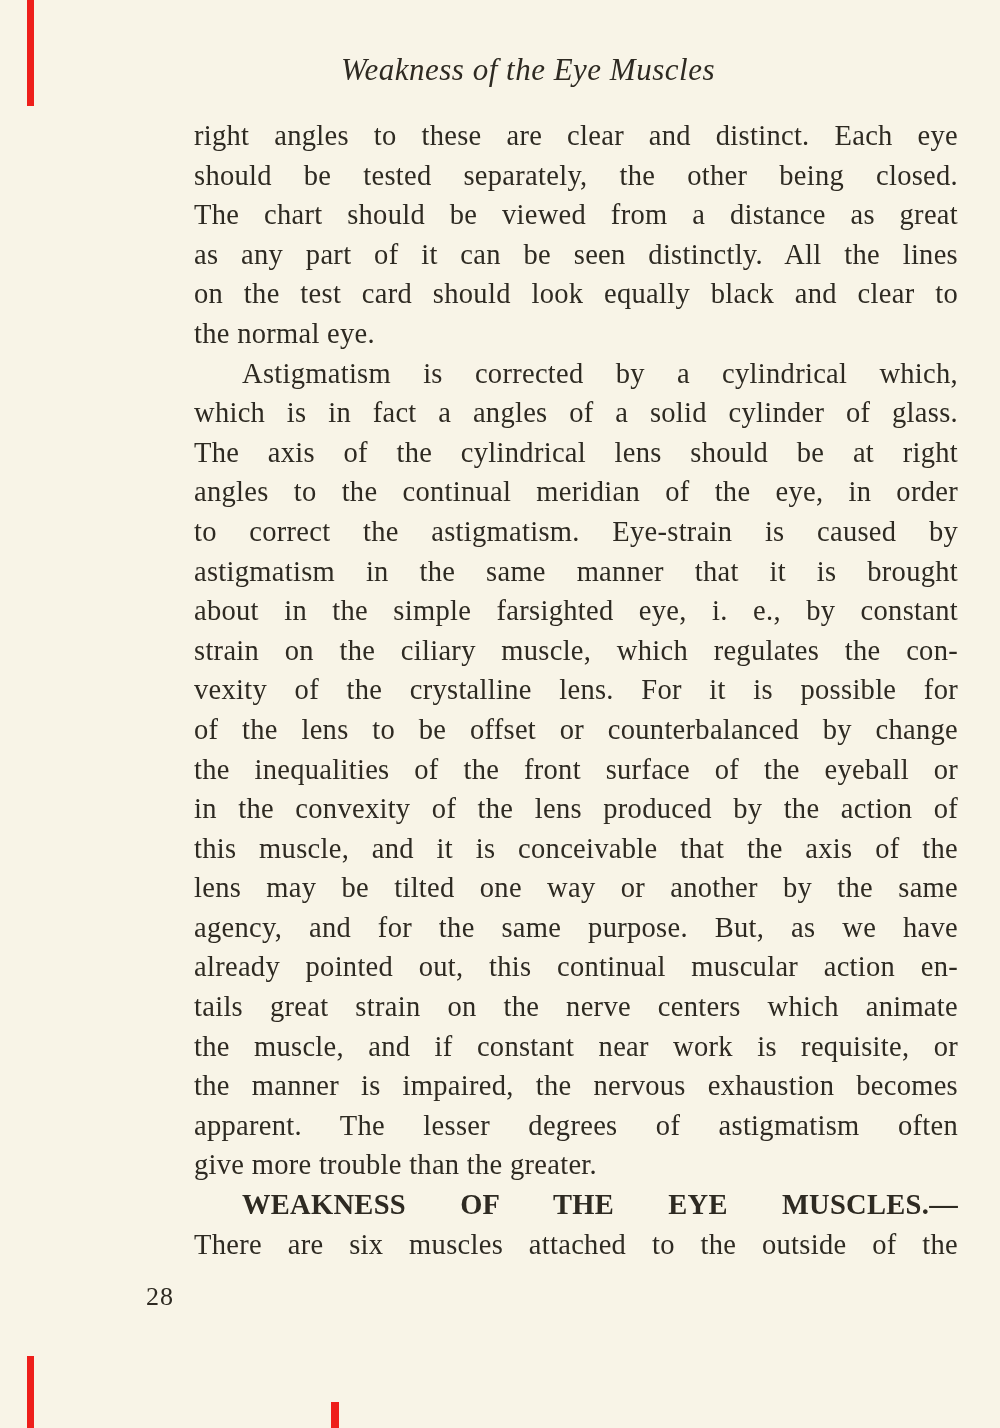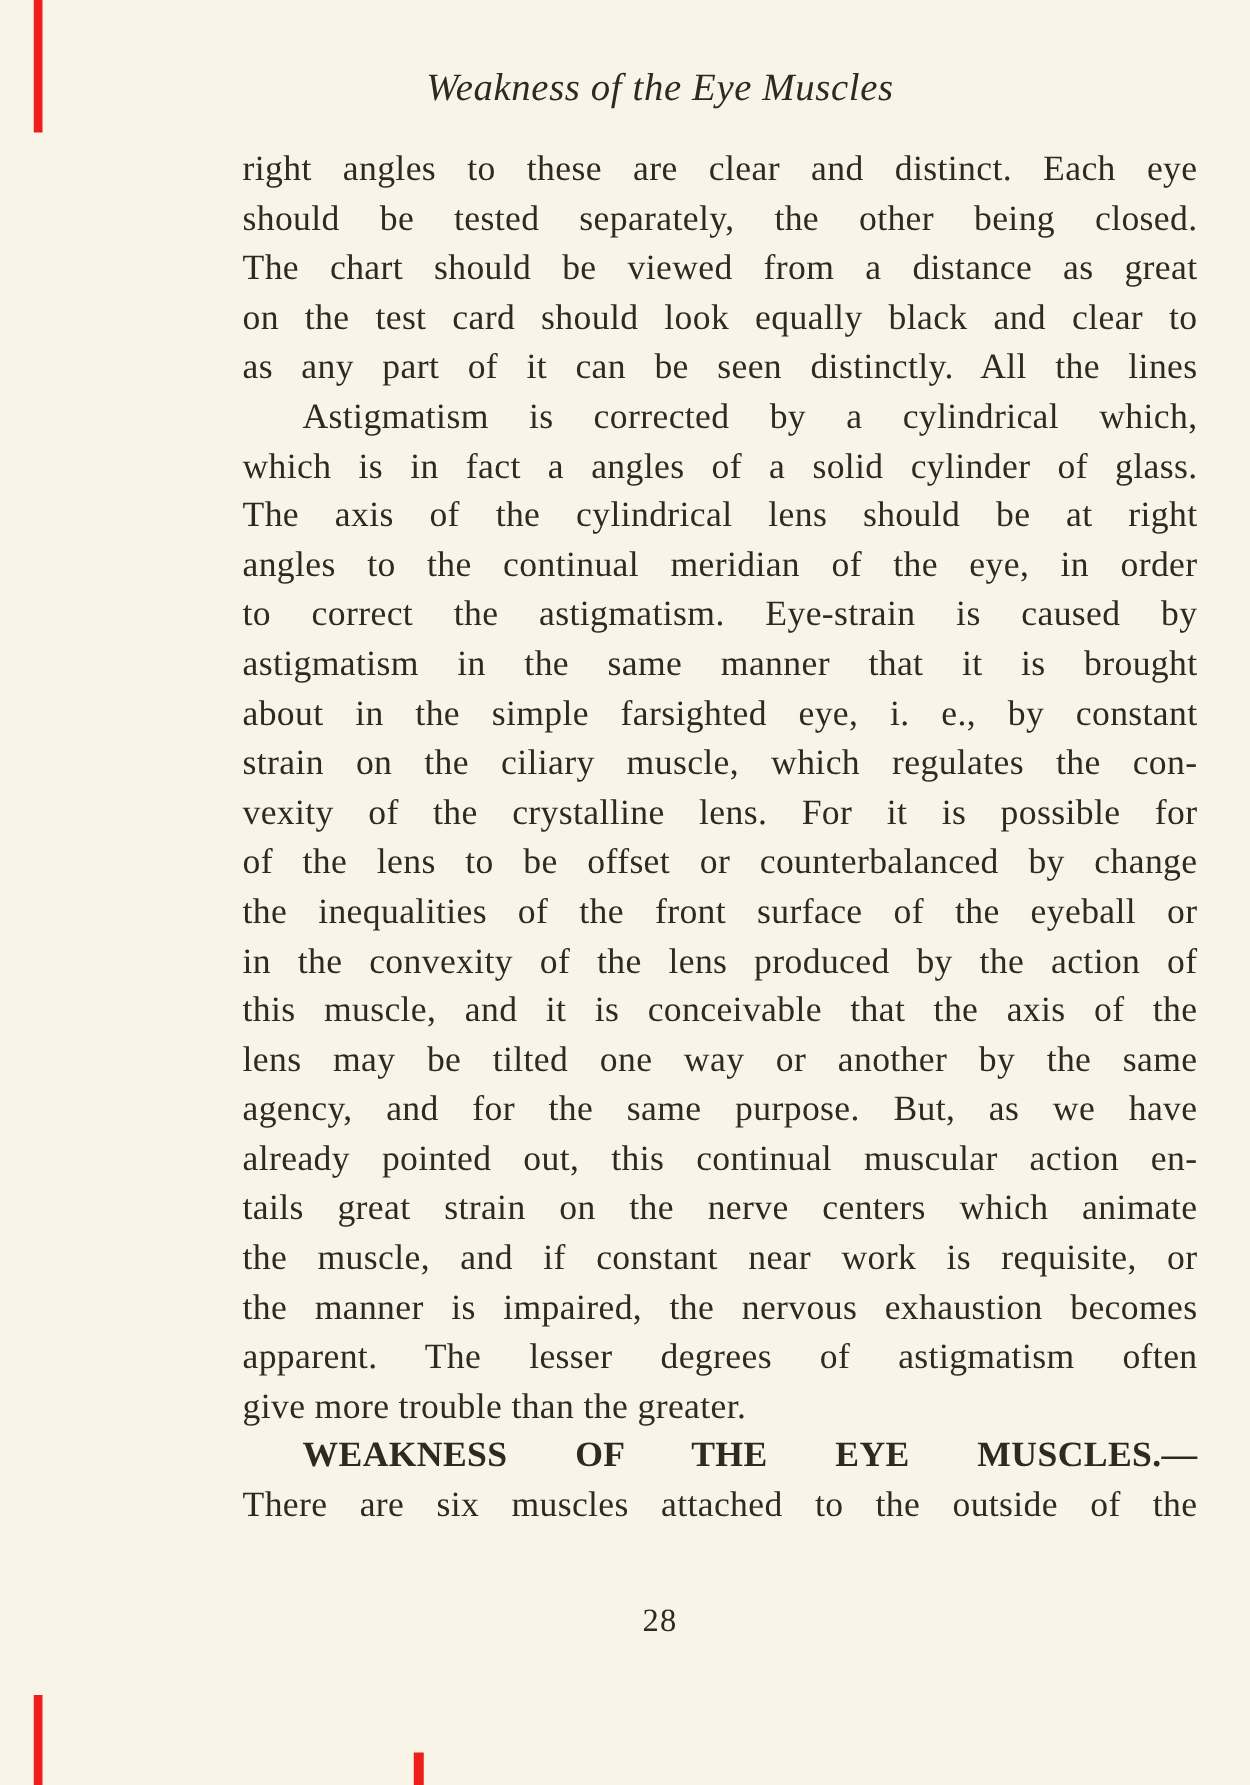--- a/index.html
+++ b/index.html
@@ -53,21 +53,20 @@
   }
   .line.bold {
     font-weight: bold;
     font-family: Liberation Serif, serif;
   }
   .page-number {
     position: absolute;
     left: 146px;
     top: 1282px;
     width: 764px;
-    text-align: center;
     font-size: 26px;
     letter-spacing: 1px;
   }
   .artifact {
     position: absolute;
     background: var(--artifact_red, #ee1f1b);
   }
   .artifact-top-left {
     left: 27px;
     top: 0;
@@ -96,22 +95,23 @@
   <div class="artifact artifact-bottom-left"></div>
   <div class="artifact artifact-bottom-mid"></div>
 
   <div class="running-header">Weakness of the Eye Muscles</div>
 
   <div class="text-column">
     <div class="paragraph">
         <div class="line">right angles to these are clear and distinct. Each eye</div>
         <div class="line">should be tested separately, the other being closed.</div>
         <div class="line">The chart should be viewed from a distance as great</div>
+        <div class="line">as any part of it can be seen distinctly. All the lines</div>
         <div class="line">on the test card should look equally black and clear to</div>
-        <div class="line">as any part of it can be seen distinctly. All the lines</div>
+        <div class="line end">the normal eye.</div>
       </div>
     <div class="paragraph">
         <div class="line indent">Astigmatism is corrected by a cylindrical which,</div>
         <div class="line">which is in fact a angles of a solid cylinder of glass.</div>
         <div class="line">The axis of the cylindrical lens should be at right</div>
         <div class="line">angles to the continual meridian of the eye, in order</div>
         <div class="line">to correct the astigmatism. Eye-strain is caused by</div>
         <div class="line">astigmatism in the same manner that it is brought</div>
         <div class="line">about in the simple farsighted eye, i. e., by constant</div>
         <div class="line">strain on the ciliary muscle, which regulates the con-</div>

